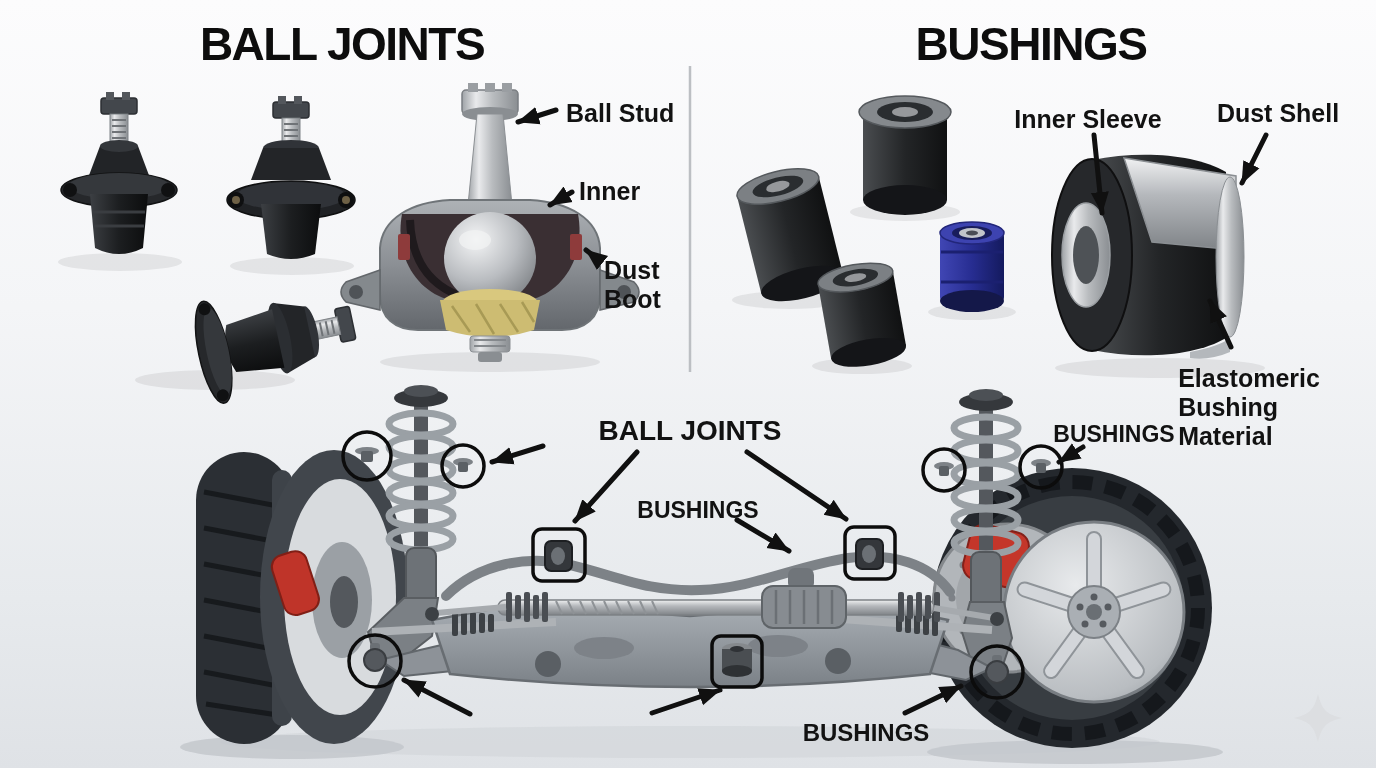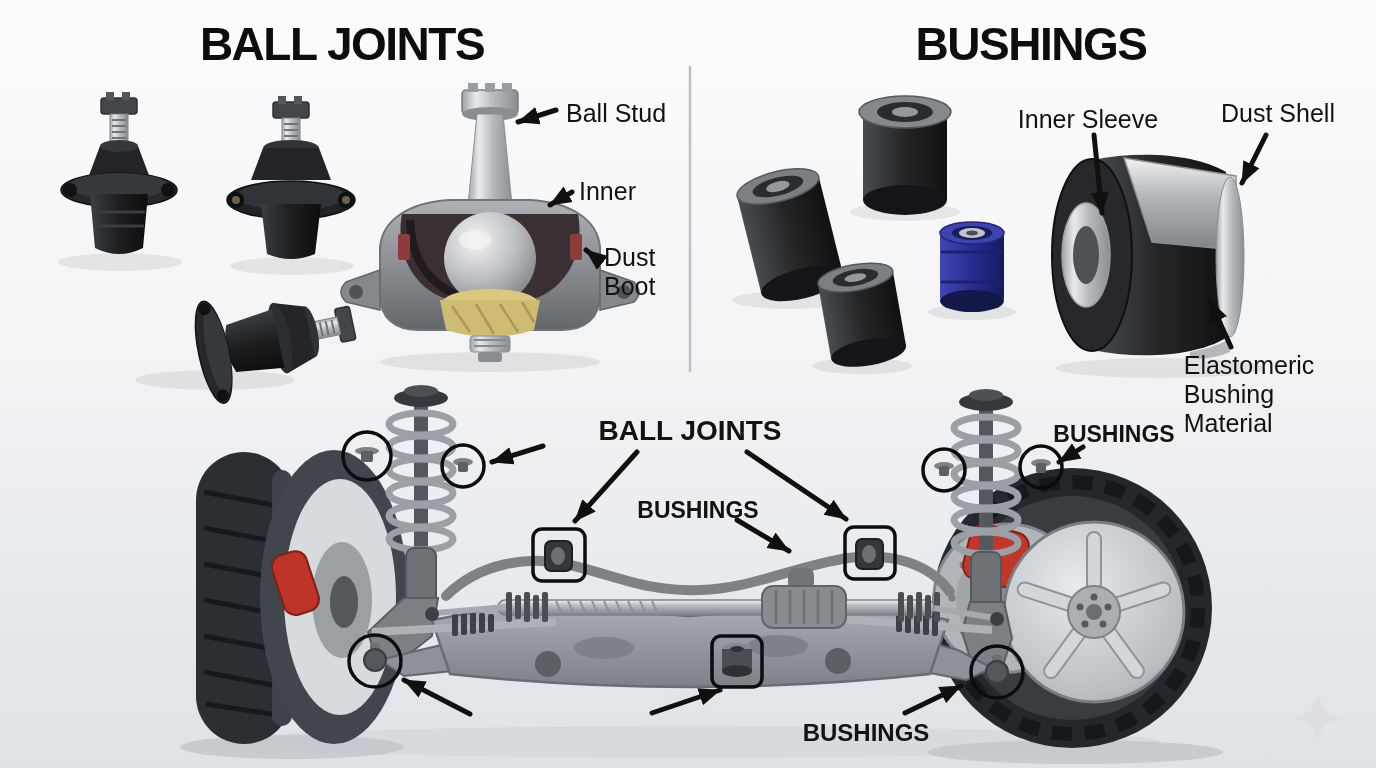--- a/index.html
+++ b/index.html
@@ -3,23 +3,23 @@
 <meta charset="utf-8">
 <style>
   * { margin:0; padding:0; box-sizing:border-box; }
   html,body { width:1376px; height:768px; }
   body { font-family:"Liberation Sans",sans-serif; }
   .stage { position:relative; width:1376px; height:768px; overflow:hidden;
     background:linear-gradient(180deg,#fcfcfd 0%,#f4f5f7 40%,#e7eaed 78%,#dfe2e6 100%); }
   .stage svg { position:absolute; left:0; top:0; }
   .lbl { position:absolute; color:#121212; white-space:nowrap; line-height:1.16; }
   .center { transform:translateX(-50%); text-align:left; }
-  .multiline { white-space:pre-line; }
+  .multiline { white-space:pre-line;margin-top:13px; }
   .h1 { font-size:46px; font-weight:800; letter-spacing:-1.5px; color:#0d0d0d; }
-  .callout { font-size:25px; font-weight:400; }
+  .callout { font-size:25px; font-weight:700; }
   .callout-b { font-weight:800; }
 </style>
 </head>
 <body>
 
 <div class="stage">
 
 <svg width="1376" height="768" viewBox="0 0 1376 768" xmlns="http://www.w3.org/2000/svg">
   <defs>
     <linearGradient id="metalV" x1="0" y1="0" x2="1" y2="0">

